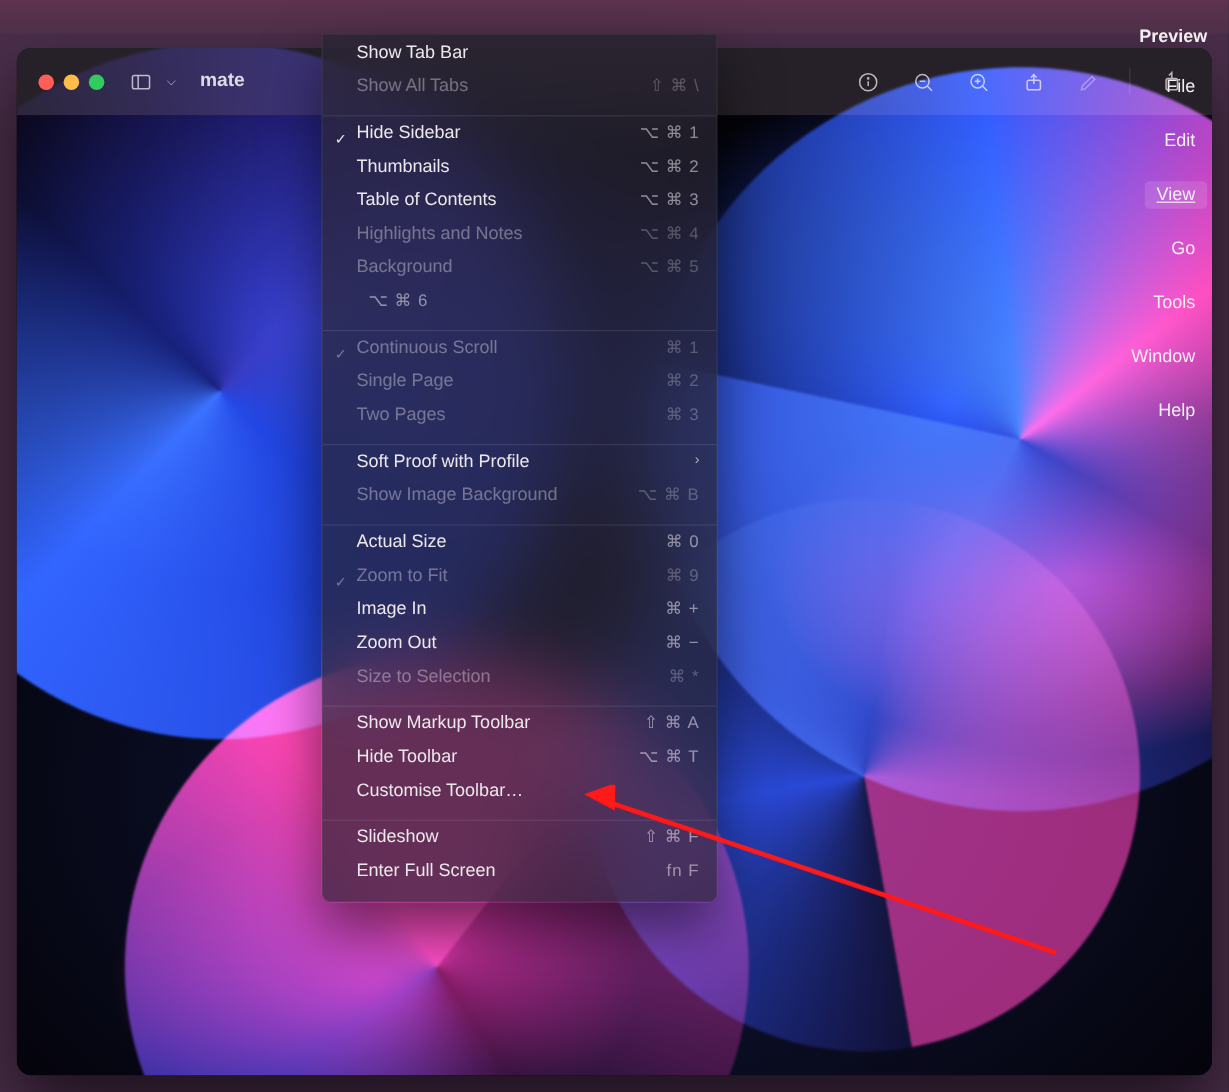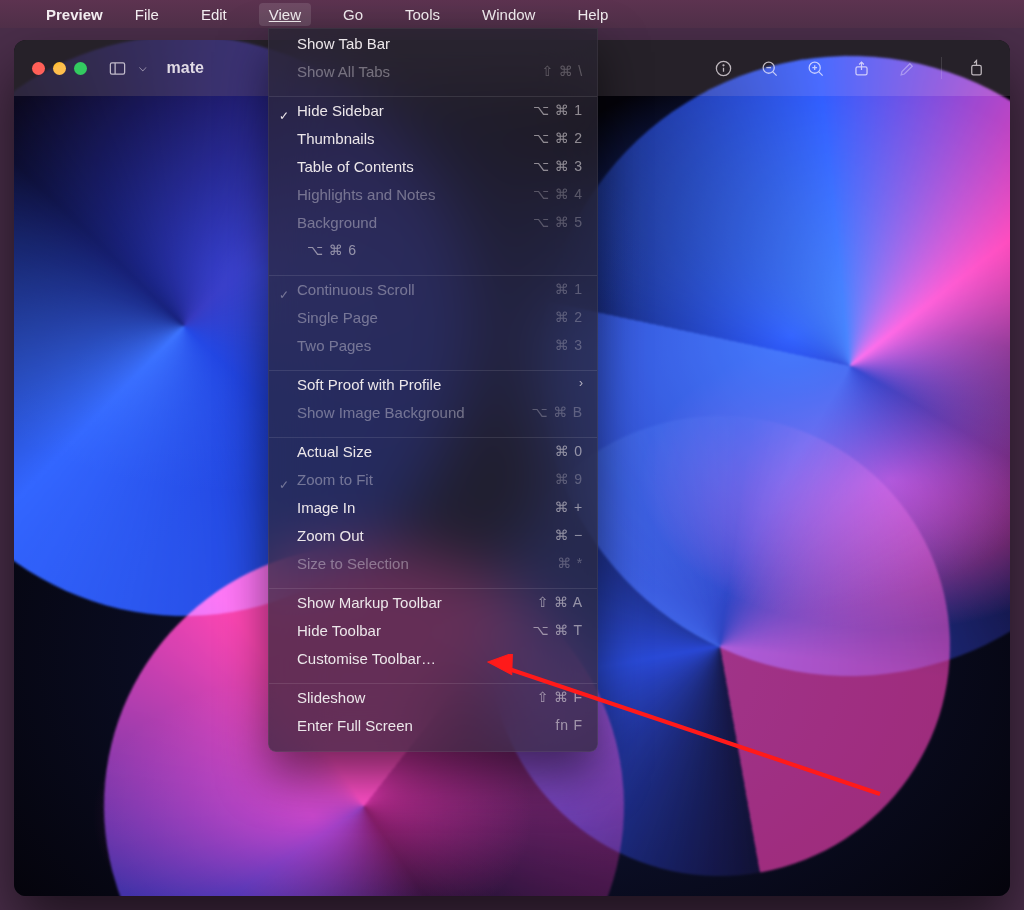--- a/index.html
+++ b/index.html
@@ -10,28 +10,29 @@
     overflow: hidden;
     background: #4a2e4a;
     position: relative;
   }
 
   
   .menubar {
     height: 28px;
     background: linear-gradient(180deg,#5d3350,#4f2f48);
     display: flex;
-    align-items: center;
+    align-items: flex-end;
     padding: 0 18px;
     gap: 22px;
     color: #f2edf0;
     font-size: 15px;
     font-weight: 500;
     position: relative;
     z-index: 30;
+    flex-direction: column;
   }
   .menubar .apple { font-size: 16px; margin-right: 6px; }
   .menubar .app  { font-weight: 700; }
   .menubar .item { cursor: default; padding: 3px 10px; border-radius: 4px; }
   .menubar .item.active { background: rgba(255,255,255,0.12); text-decoration: underline; }
 
   
   .window {
     position: absolute;
     top: 40px; left: 14px;

